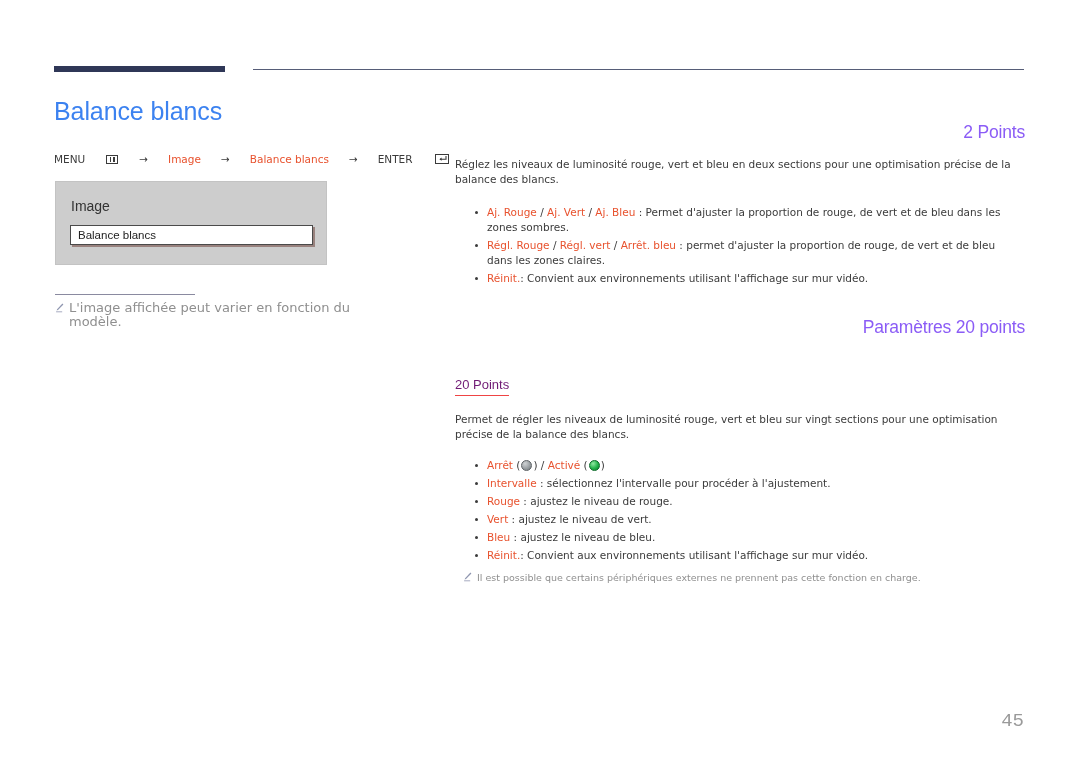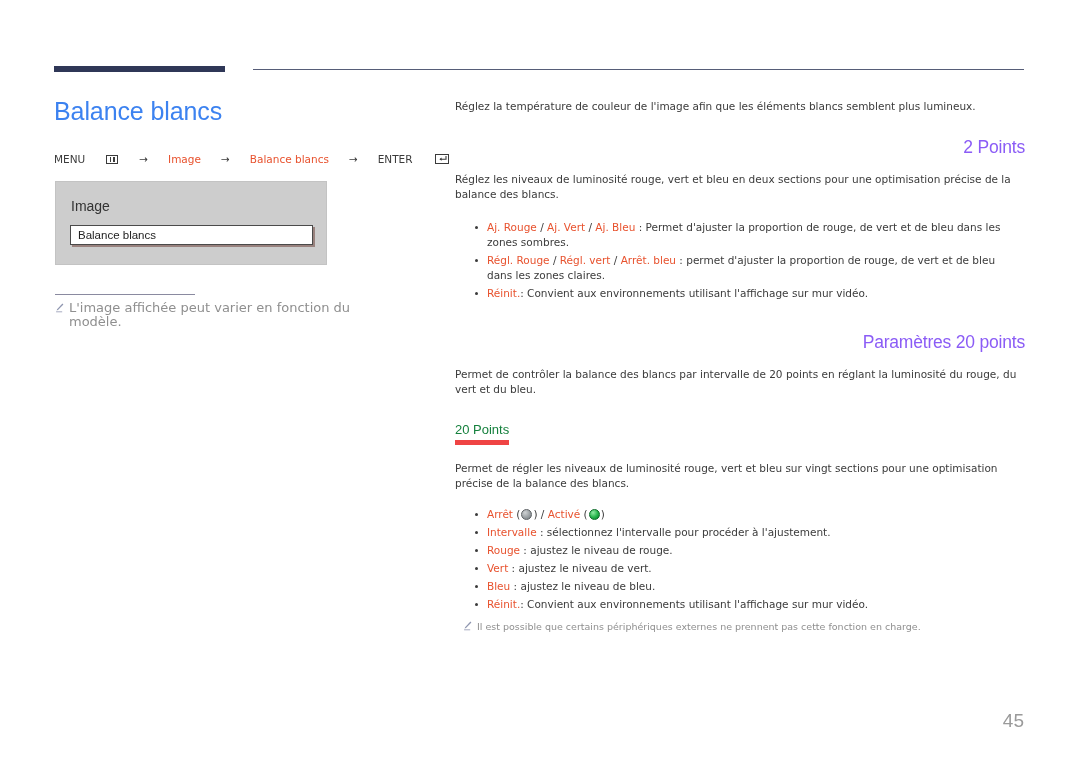--- a/index.html
+++ b/index.html
@@ -177,25 +177,25 @@
     color: #8b5cf6;
     margin: 0;
     line-height: 22px;
     letter-spacing: -0.2px;
     text-align: right;
   }
   h3.subsec {
     font-family: "Liberation Sans", sans-serif;
     font-size: 13px;
     font-weight: 400;
-    color: #15803d;
+    color: #701a75;
     margin: 0;
     line-height: 17px;
     display: inline-block;
-    border-bottom: 5px solid #ef4444;
+    border-bottom: 1px solid #ef4444;
     padding-bottom: 2px;
   }
   .spacer-22 { height: 22px; }
   .spacer-16 { height: 16px; }
   .spacer-14 { height: 14px; }
   .spacer-10 { height: 10px; }
   .spacer-8  { height: 8px; }
 
   ul.bullets {
     list-style: none;
@@ -253,21 +253,21 @@
     gap: 5px;
     padding-left: 8px;
     margin-top: 4px;
   }
 
   
   .page-num {
     position: absolute;
     right: 56px;
     top: 710px;
-    font-family: Liberation Sans, sans-serif;
+    font-family: Liberation Mono, monospace;
     font-size: 19px;
     color: #9a9a9a;
   }
 </style>
 </head>
 <body>
 
 <div class="rule-thick"></div>
 <div class="rule-thin"></div>
 
@@ -303,21 +303,20 @@
     <svg width="9" height="10" viewBox="0 0 9 10" aria-hidden="true">
       <path d="M7.4 0.6 L8.4 1.6 L3.0 7.1 L1.6 7.6 L2.1 6.2 Z" fill="#8f96b0"></path>
       <path d="M1.1 8.8 L7.2 8.8" stroke="#8f96b0" stroke-width="0.8"></path>
     </svg>
   </span>
   <span>L'image affichée peut varier en fonction du modèle.</span>
 </div>
 
 <div class="right-col">
 
-  <p class="para">Réglez la température de couleur de l'image afin que les éléments blancs semblent plus lumineux.</p>
 
   <div class="spacer-22"></div>
 
   
   <h2 class="sec">2 Points</h2>
   <div class="spacer-14"></div>
   <p class="para">Réglez les niveaux de luminosité rouge, vert et bleu en deux sections pour une optimisation précise de la balance des blancs.</p>
   <div class="spacer-10"></div>
 
   <ul class="bullets">
@@ -330,21 +329,20 @@
     <li>
       <span class="accent">Réinit.</span><span>: Convient aux environnements utilisant l'affichage sur mur vidéo.</span>
     </li>
   </ul>
 
   <div class="spacer-22"></div>
 
   
   <h2 class="sec">Paramètres 20 points</h2>
   <div class="spacer-14"></div>
-  <p class="para">Permet de contrôler la balance des blancs par intervalle de 20 points en réglant la luminosité du rouge, du vert et du bleu.</p>
 
   <div class="spacer-22"></div>
 
   <h3 class="subsec">20 Points</h3>
   <div class="spacer-16"></div>
   <p class="para">Permet de régler les niveaux de luminosité rouge, vert et bleu sur vingt sections pour une optimisation précise de la balance des blancs.</p>
   <div class="spacer-8"></div>
 
   <ul class="bullets">
     <li>

